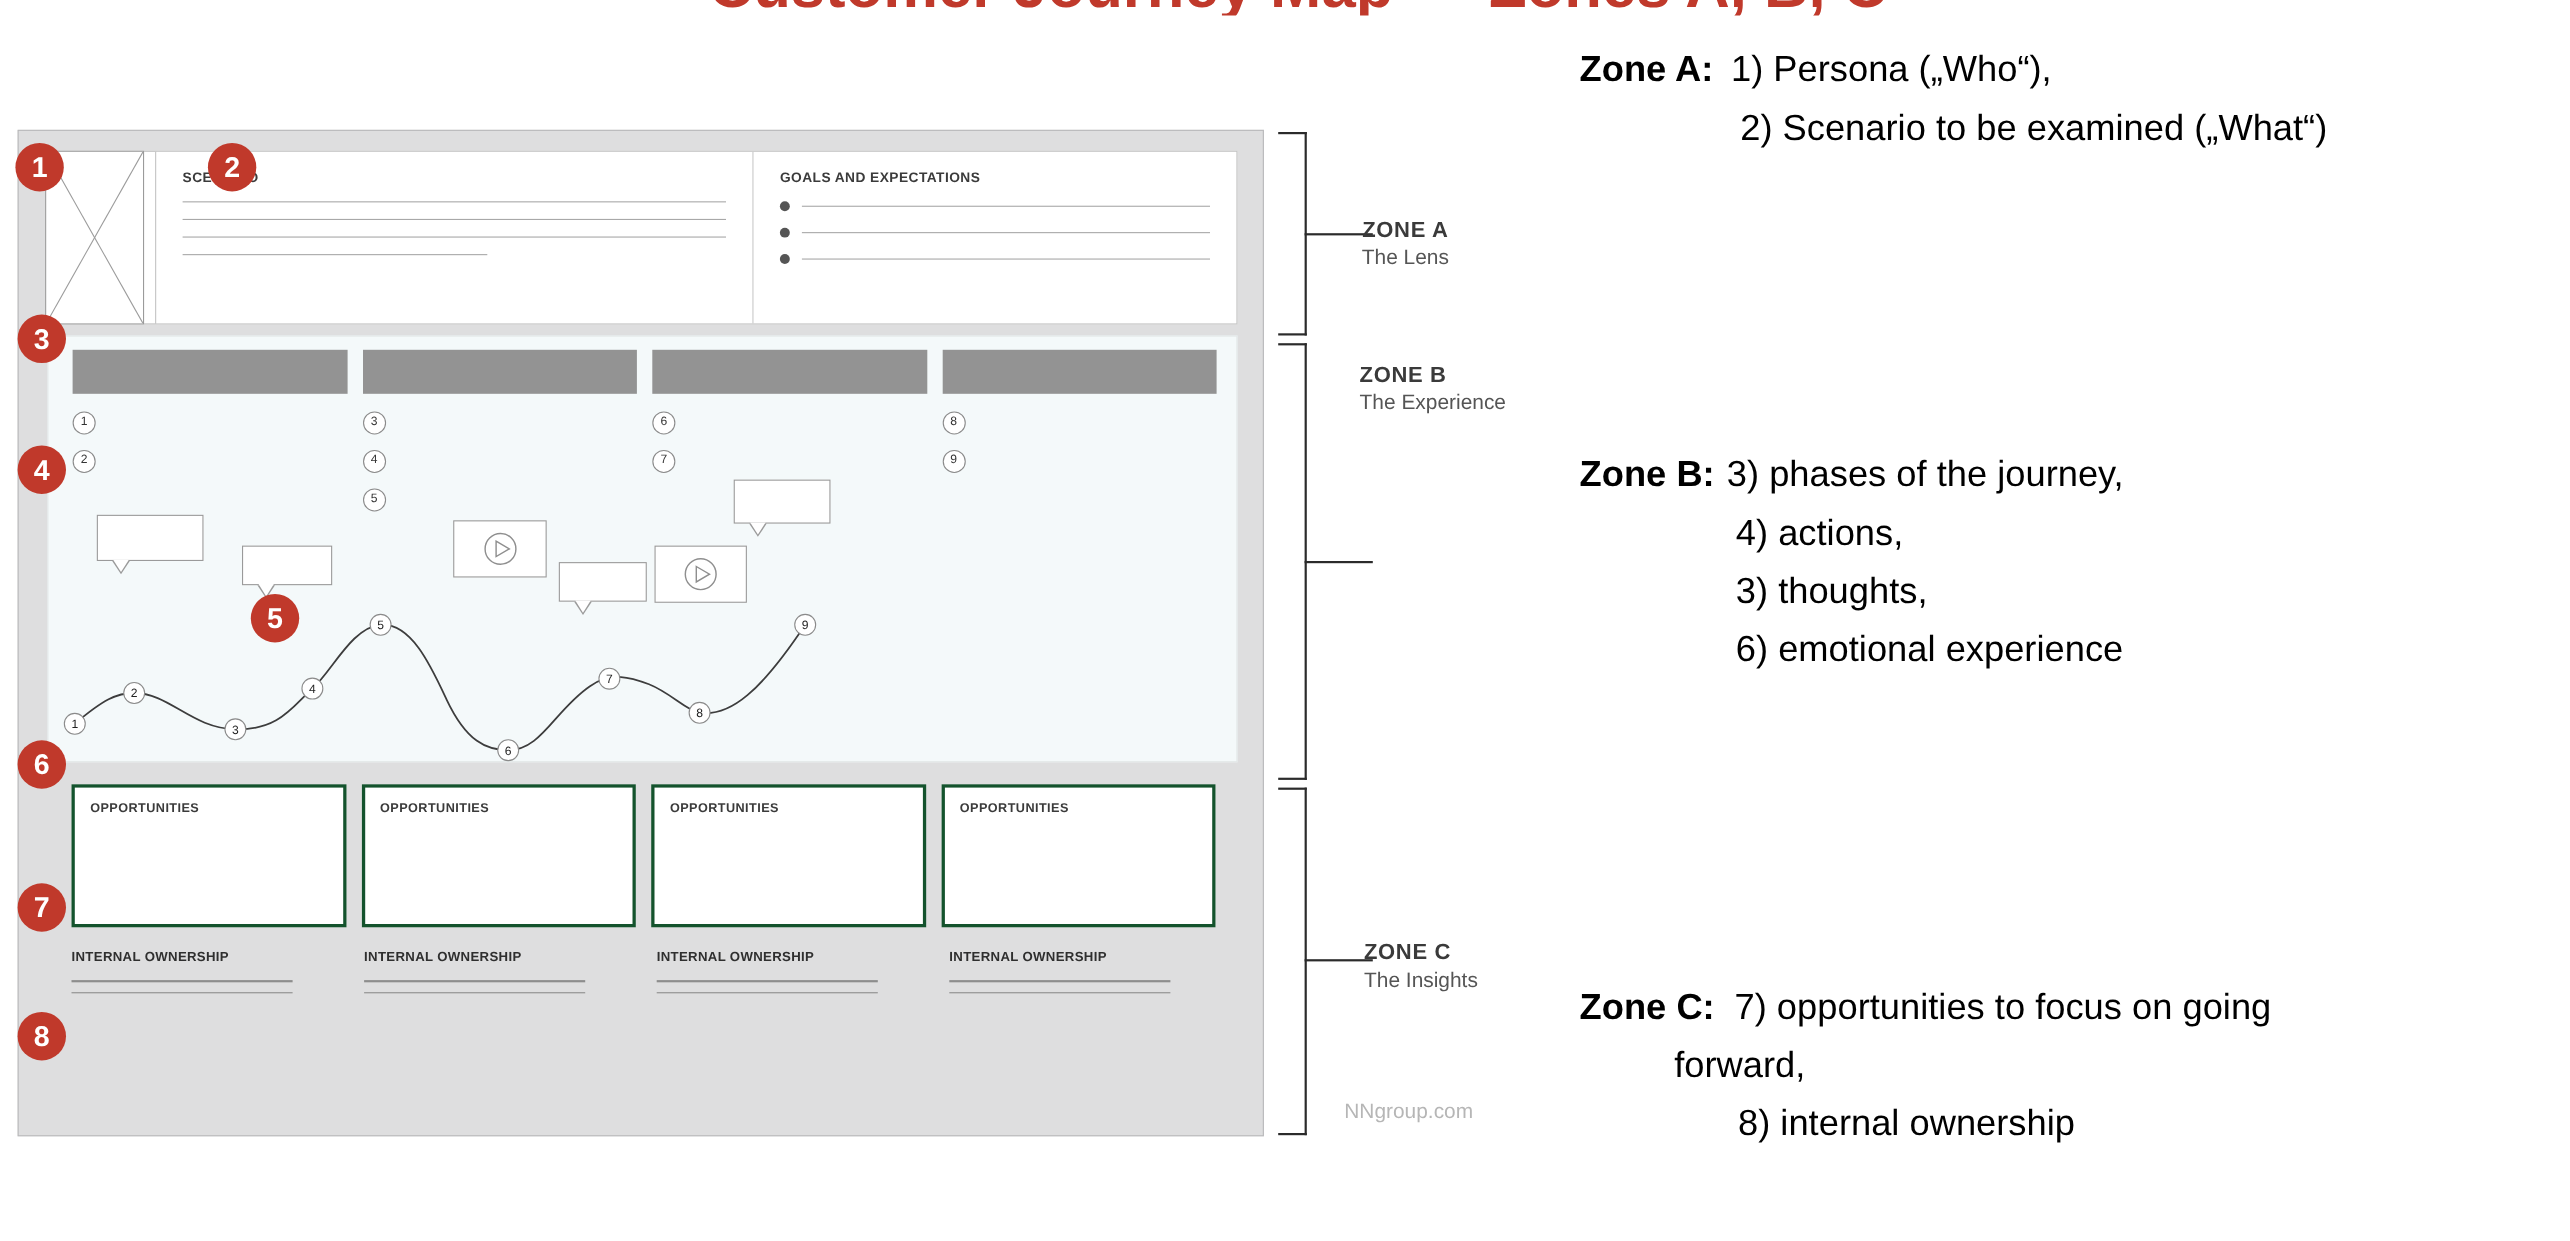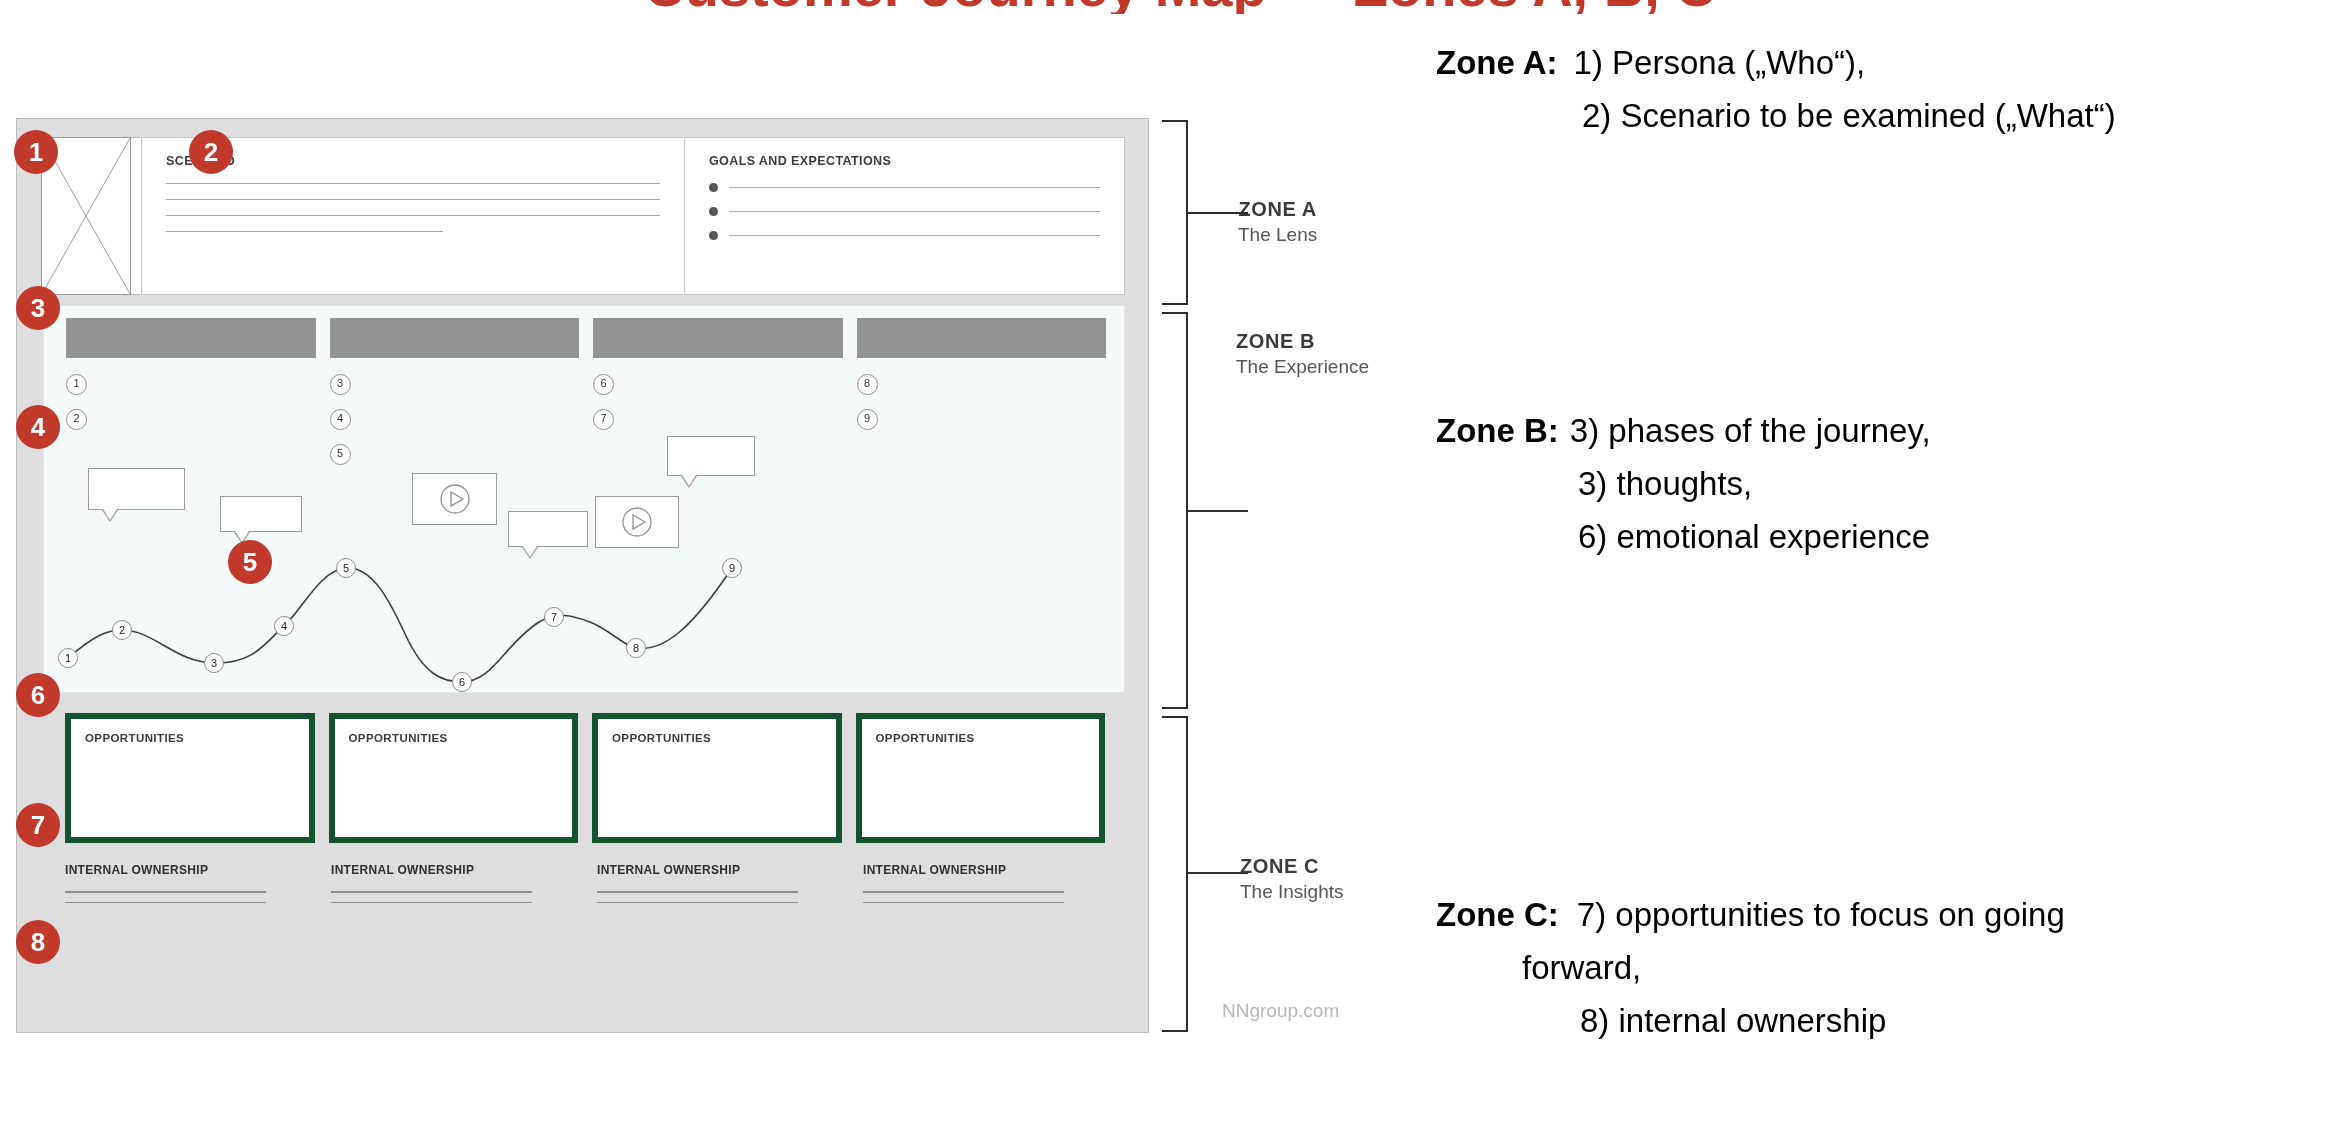--- a/index.html
+++ b/index.html
@@ -53,21 +53,21 @@
   .bubble:before{content:"";position:absolute;left:13px;bottom:-13px;width:0;height:0;
        border-left:8px solid transparent;border-right:8px solid transparent;border-top:12px solid #9a9a9a;}
   .media{position:absolute;background:#fff;border:1px solid #9a9a9a;box-sizing:border-box;
          display:flex;align-items:center;justify-content:center;}
   .media svg{display:block;}
   #curve-wrap{position:absolute;left:0;top:0;width:1082px;height:388px;pointer-events:none;}
 
   
   .zoneC{position:absolute;left:26px;top:584px;width:1082px;height:313px;}
   .opp-row{position:absolute;left:22px;top:10px;width:1040px;height:130px;display:flex;gap:14px;}
-  .opp-card{flex:1;background:#fff;border:6px solid #14532d;box-sizing:border-box;padding:13px 14px;}
+  .opp-card{flex:1;background:#fff;border:3px solid #14532d;box-sizing:border-box;padding:13px 14px;}
   .opp-title{font-size:11.5px;font-weight:bold;letter-spacing:.4px;color:#3b3b3b;}
   .own-row{position:absolute;left:22px;top:160px;width:1040px;display:flex;gap:24px;}
   .own-cell{flex:1;}
   .own-title{font-size:12px;font-weight:bold;letter-spacing:.3px;color:#2f2f2f;}
   .own-lines{margin-top:14px;width:83%;}
   .own-lines .l{height:1.5px;background:#8d8d8d;margin-bottom:9px;}
 
   
   .callout{position:absolute;width:44px;height:44px;border-radius:50%;
        background:#c0392b;color:#fff;font-size:26px;font-weight:bold;
@@ -340,20 +340,23 @@
     </div>
   </div>
 
   <div class="leg-block" style="left:0;top:368px;">
     <div class="leg-line">
       <span class="leg-key">Zone B:</span>
       <span style="width:11px;"></span>
       <span>3) phases of the journey,</span>
     </div>
     <div class="leg-line" style="padding-left:142px;">
+      <span>4) actions,</span>
+    </div>
+    <div class="leg-line" style="padding-left:142px;">
       <span>3) thoughts,</span>
     </div>
     <div class="leg-line" style="padding-left:142px;">
       <span>6) emotional experience</span>
     </div>
   </div>
 
   <div class="leg-block" style="left:0;top:852px;">
     <div class="leg-line">
       <span class="leg-key">Zone C:</span>

